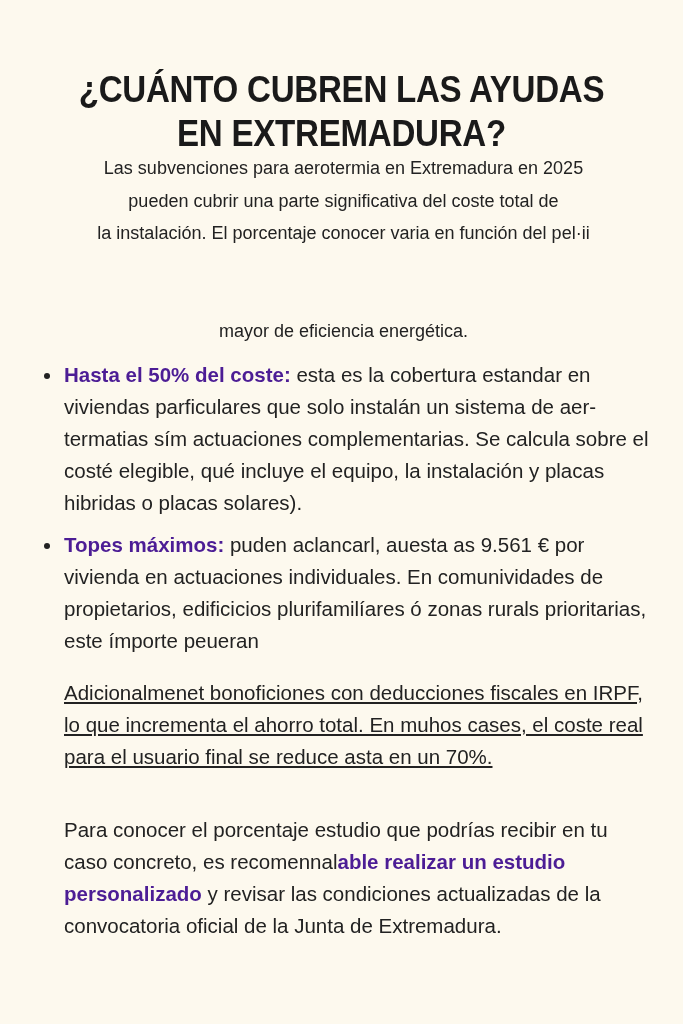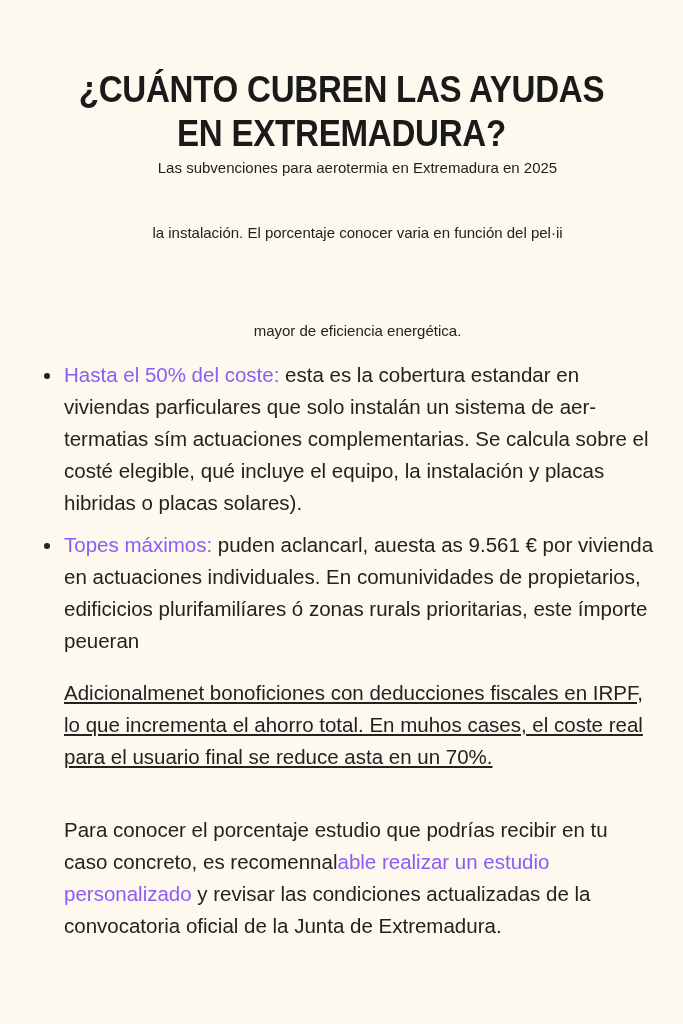--- a/index.html
+++ b/index.html
@@ -15,57 +15,57 @@
     text-align:center;
     font-family:"Liberation Sans", sans-serif;
     font-weight:bold;
     font-size:36px; line-height:44px;
     letter-spacing:-0.3px;
     color:#1a1a1a;
     transform:scaleX(0.92);
     transform-origin:center top;
   }
   .intro {
-    position:absolute; left:46px; top:152px; width:623px;
+    position:absolute; left:32px; top:152px; width:623px;
     text-align:center;
-    font-size:15px; line-height:32.5px;
+    font-size:18px; line-height:32.5px;
     color:#222;
   }
   .bullets {
     position:absolute; left:40px; top:359px; width:620px;
     margin:0; padding:0; list-style:none;
     font-size:20.5px; line-height:32px;
     color:#222;
   }
   .bullets li { position:relative; padding-left:24px; margin-bottom:10px; }
   .bullet-dot {
     position:absolute; left:4px; top:14px; width:6px; height:6px;
     border-radius:50%; background:#222;
   }
-  .bold { font-weight:normal; color:#8b5cf6; }
+  .bold { font-weight:bold; color:#4c1d95; }
   .para {
     position:absolute; left:64px; width:580px;
     font-size:20.5px; line-height:32px; color:#222;
   }
   .p-extra { top:656px;text-decoration:underline; }
   .p-final { top:793px; }
 </style>
 </head>
 <body>
 
 <div class="page">
 
   <h1 class="title">
     <span>¿CUÁNTO CUBREN LAS AYUDAS</span><br>
     <span>EN EXTREMADURA?</span>
   </h1>
 
   <div class="intro">
     <span>Las subvenciones para aerotermia en Extremadura en 2025</span><br>
-    <br>
+    <span>pueden cubrir una parte significativa del coste total de</span><br>
     <span>la instalación. El porcentaje conocer varia en función del pel·ii</span><br>
     <br>
     <br>
     <span>mayor de eficiencia energética.</span>
   </div>
 
   <ul class="bullets">
     <li>
       <span class="bullet-dot"></span>
       <span class="bold">Hasta el 50% del coste:</span><span> esta es la cobertura estandar en viviendas parficulares que solo instalán un sistema de aer-termatias sím actuaciones complementarias. Se calcula sobre el costé elegible, qué incluye el equipo, la instalación y placas hibridas o placas solares).</span>

